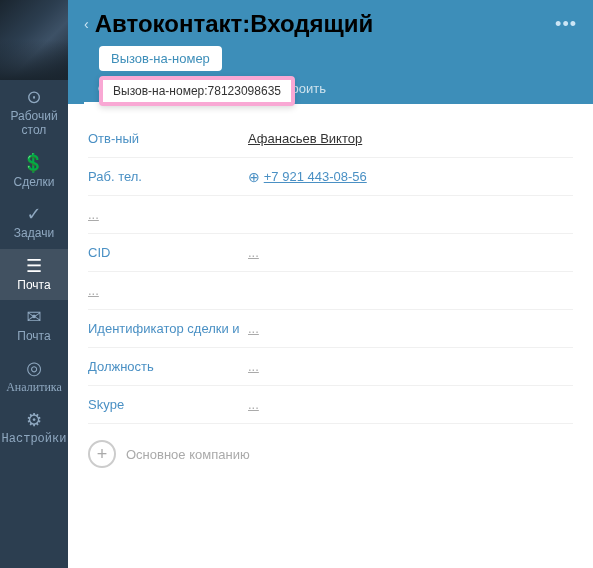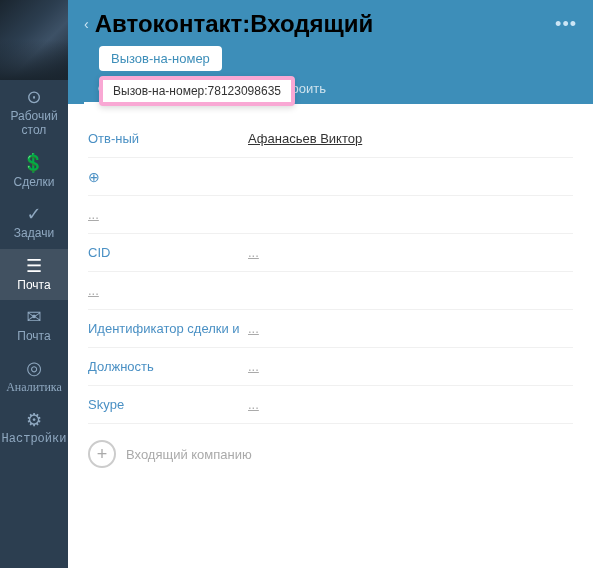--- a/index.html
+++ b/index.html
@@ -316,22 +316,24 @@
       </div>
   </div>
 
   <div class="content">
 
   <div class="field-row">
         <span class="field-label">Отв-ный</span>
         <span class="field-value">Афанасьев Виктор</span>
       </div>
       <div class="field-row">
+        <span class="field-label">Раб. тел.</span>
         <span class="field-value link">
           <span class="plus-icon">⊕</span>
+          <span style="text-decoration: underline;">+7 921 443-08-56</span>
         </span>
       </div>
       <div class="field-row">
         <span class="field-value muted">...</span>
       </div>
       <div class="field-row">
         <span class="field-label">CID</span>
         <span class="field-value muted">...</span>
       </div>
       <div class="field-row">
@@ -344,16 +346,16 @@
       <div class="field-row">
         <span class="field-label">Должность</span>
         <span class="field-value muted">...</span>
       </div>
       <div class="field-row">
         <span class="field-label">Skype</span>
         <span class="field-value muted">...</span>
       </div>
       <div class="add-company">
         <div class="add-company-circle">+</div>
-        <span class="add-company-label">Входящий компанию</span>
+        <span class="add-company-label">Основное компанию</span>
       </div>
     </div>
 </div>
 
 </body></html>

